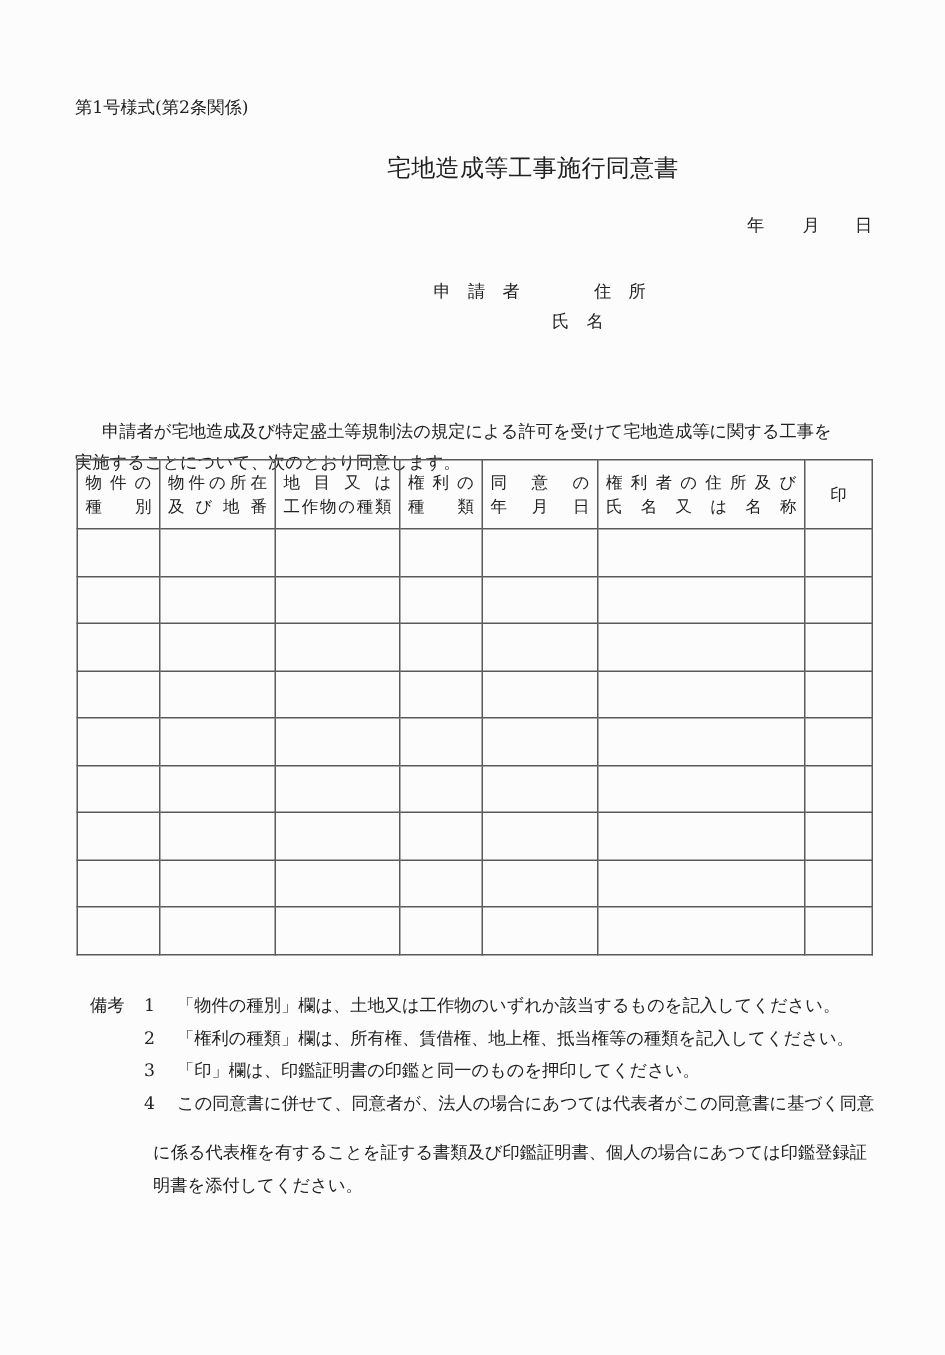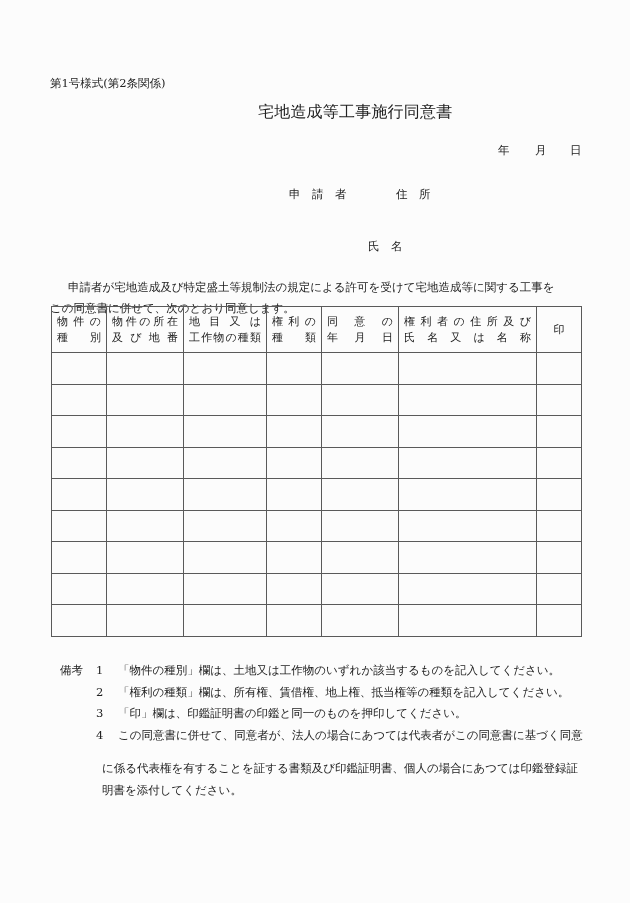--- a/index.html
+++ b/index.html
@@ -2,21 +2,21 @@
 <html><head>
 <meta charset="utf-8">
 <style>
   html, body { margin: 0; padding: 0; }
   body {
     width: 630px; height: 903px; background: #fcfcfc; position: relative;
     font-family: "DejaVu Serif", "Liberation Serif", serif; color: #222;
     overflow: hidden;
   }
   .abs { position: absolute; white-space: nowrap; }
-  .form-no { left: 50px; top: 76px; font-size: 11.5px; }
+  .form-no { left: 50px; top: 64px; font-size: 11.5px; }
   .title { left: 258px; top: 102px; font-size: 16px; letter-spacing: 0.2px; }
   .date { top: 143px; font-size: 11.5px; }
   .date span { position: absolute; }
   .applicant { font-size: 11.5px; text-align: right; }
   .body-text { left: 50px; top: 250px; width: 540px; font-size: 11.5px; line-height: 21px; white-space: normal; margin-top: 27px; }
   .body-text .l1 { display: block; padding-left: 18px; }
   .body-text .l2 { display: block; padding-left: 18px; }
   table.grid {
     position: absolute; left: 51px; top: 306px; border-collapse: collapse;
     table-layout: fixed; width: 530px;
@@ -42,25 +42,25 @@
 <div class="abs title">宅地造成等工事施行同意書</div>
 
 <div class="abs date" style="left:0; width:630px;">
   <span style="left:498px;">年</span>
   <span style="left:535px;">月</span>
   <span style="left:570px;">日</span>
 </div>
 
 <div class="abs applicant" style="left:289px; top:187px;">申　請　者</div>
 <div class="abs applicant" style="left:368px; top:187px;margin-left:28px;">住　所</div>
-<div class="abs applicant" style="left:368px; top:207px;margin-top:32px;">氏　名</div>
+<div class="abs applicant" style="left:368px; top:207px;">氏　名</div>
 
 <div class="abs body-text">
   <span class="l1">申請者が宅地造成及び特定盛土等規制法の規定による許可を受けて宅地造成等に関する工事を</span>
-  <span class="l2" style="padding-left:0;">この同意書に併せて、次のとおり同意します。</span>
+  <span class="l2" style="padding-left:0;">実施することについて、次のとおり同意します。</span>
 </div>
 
 <table class="grid">
   <colgroup>
     <col style="width:55px">
       <col style="width:77px">
       <col style="width:83px">
       <col style="width:55px">
       <col style="width:77px">
       <col style="width:138px">

